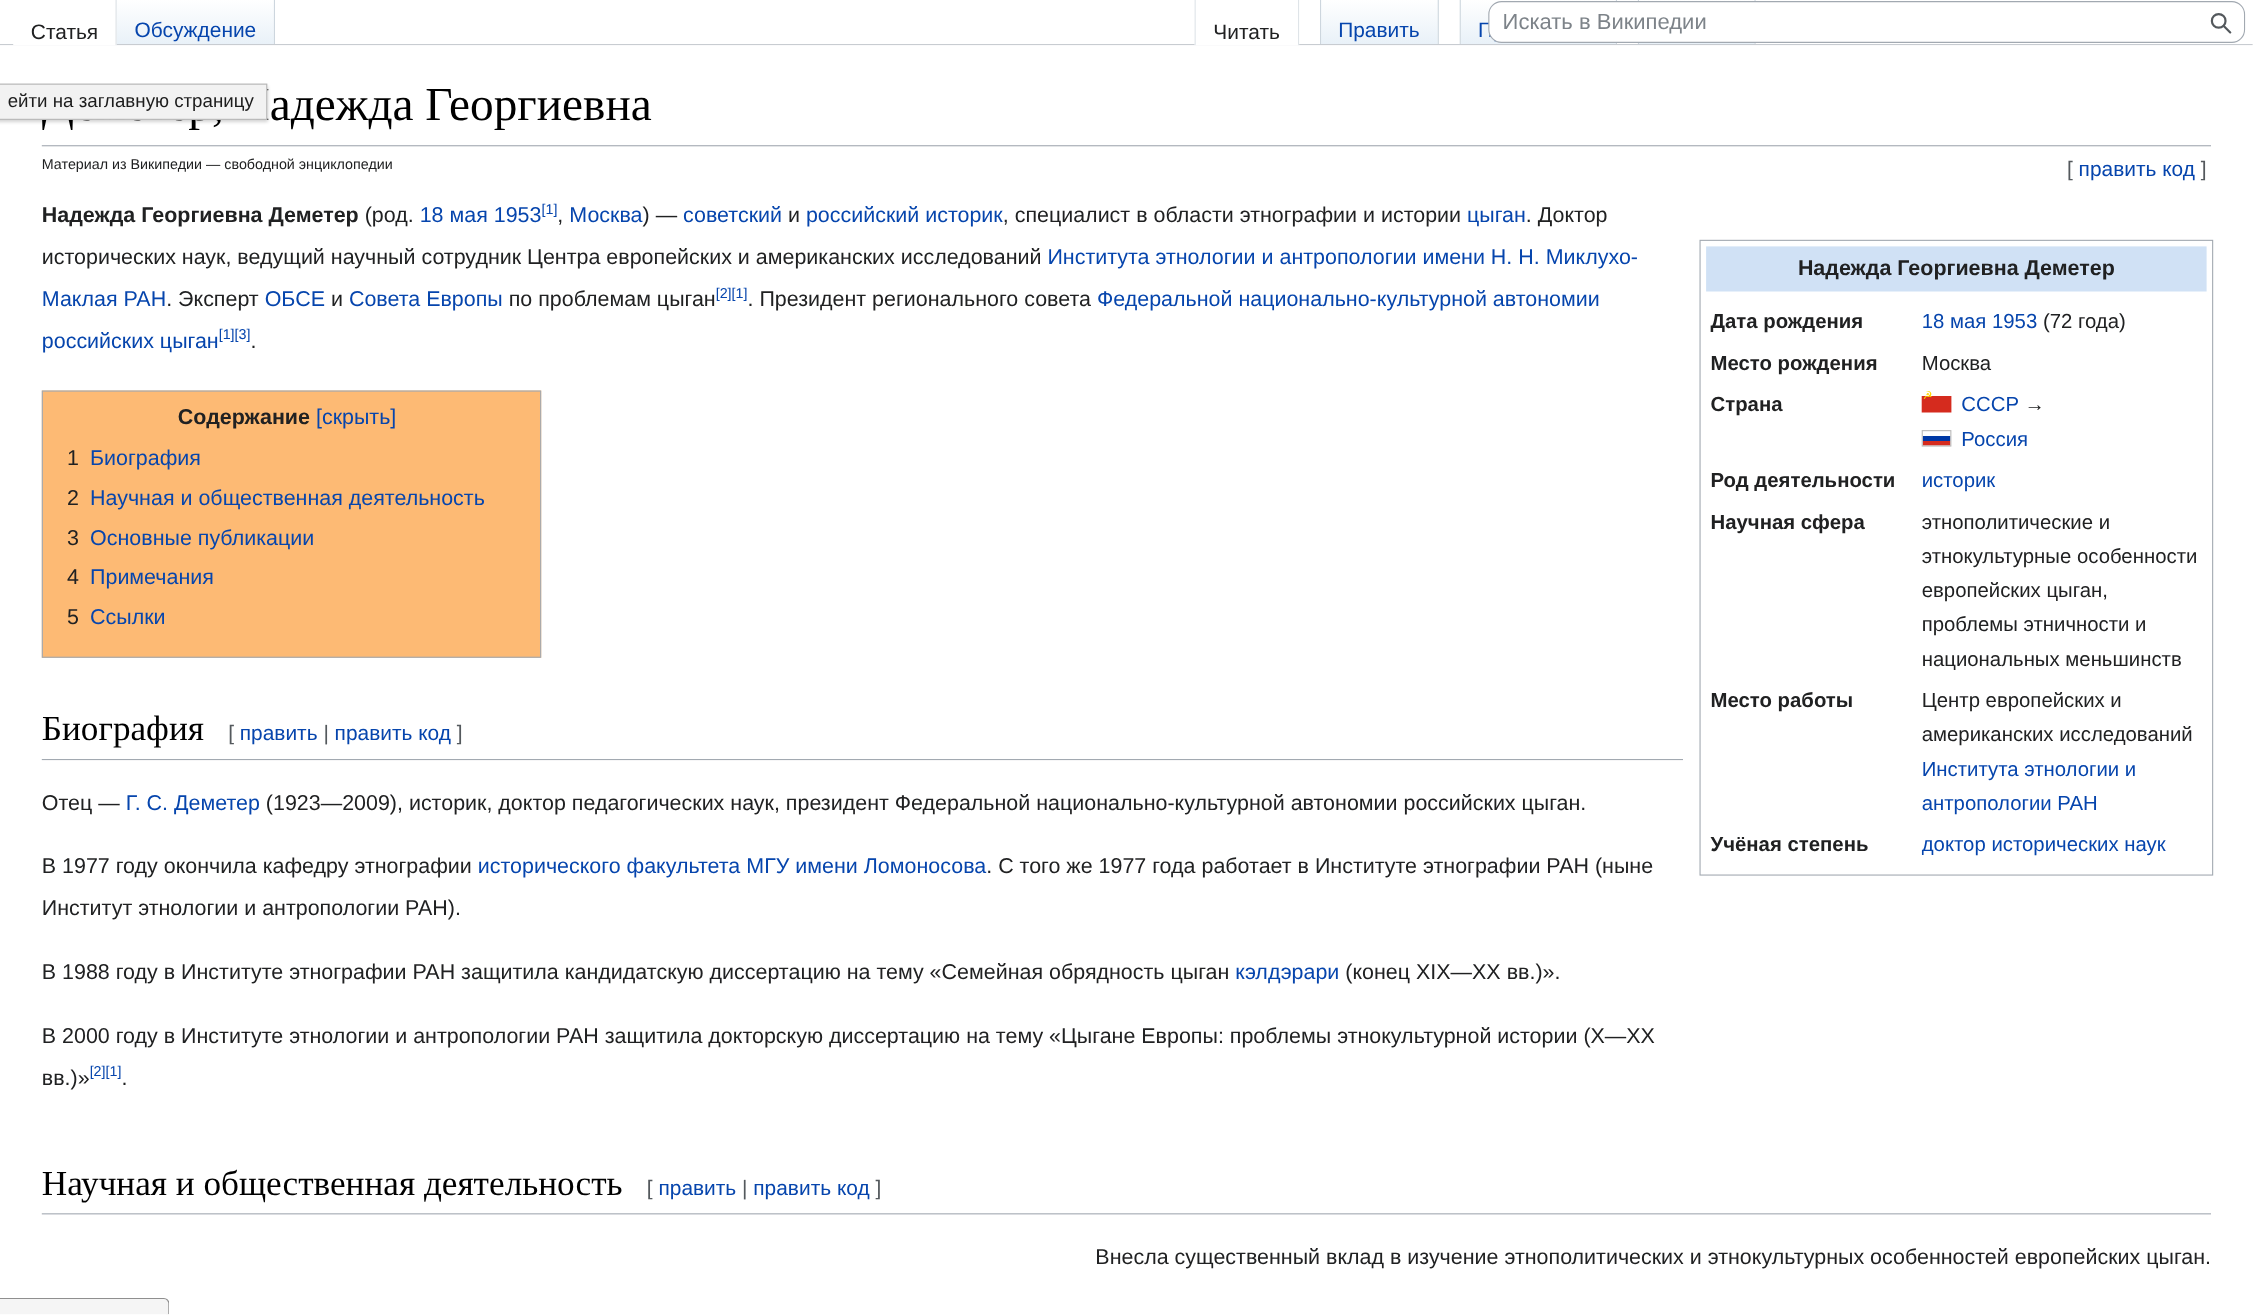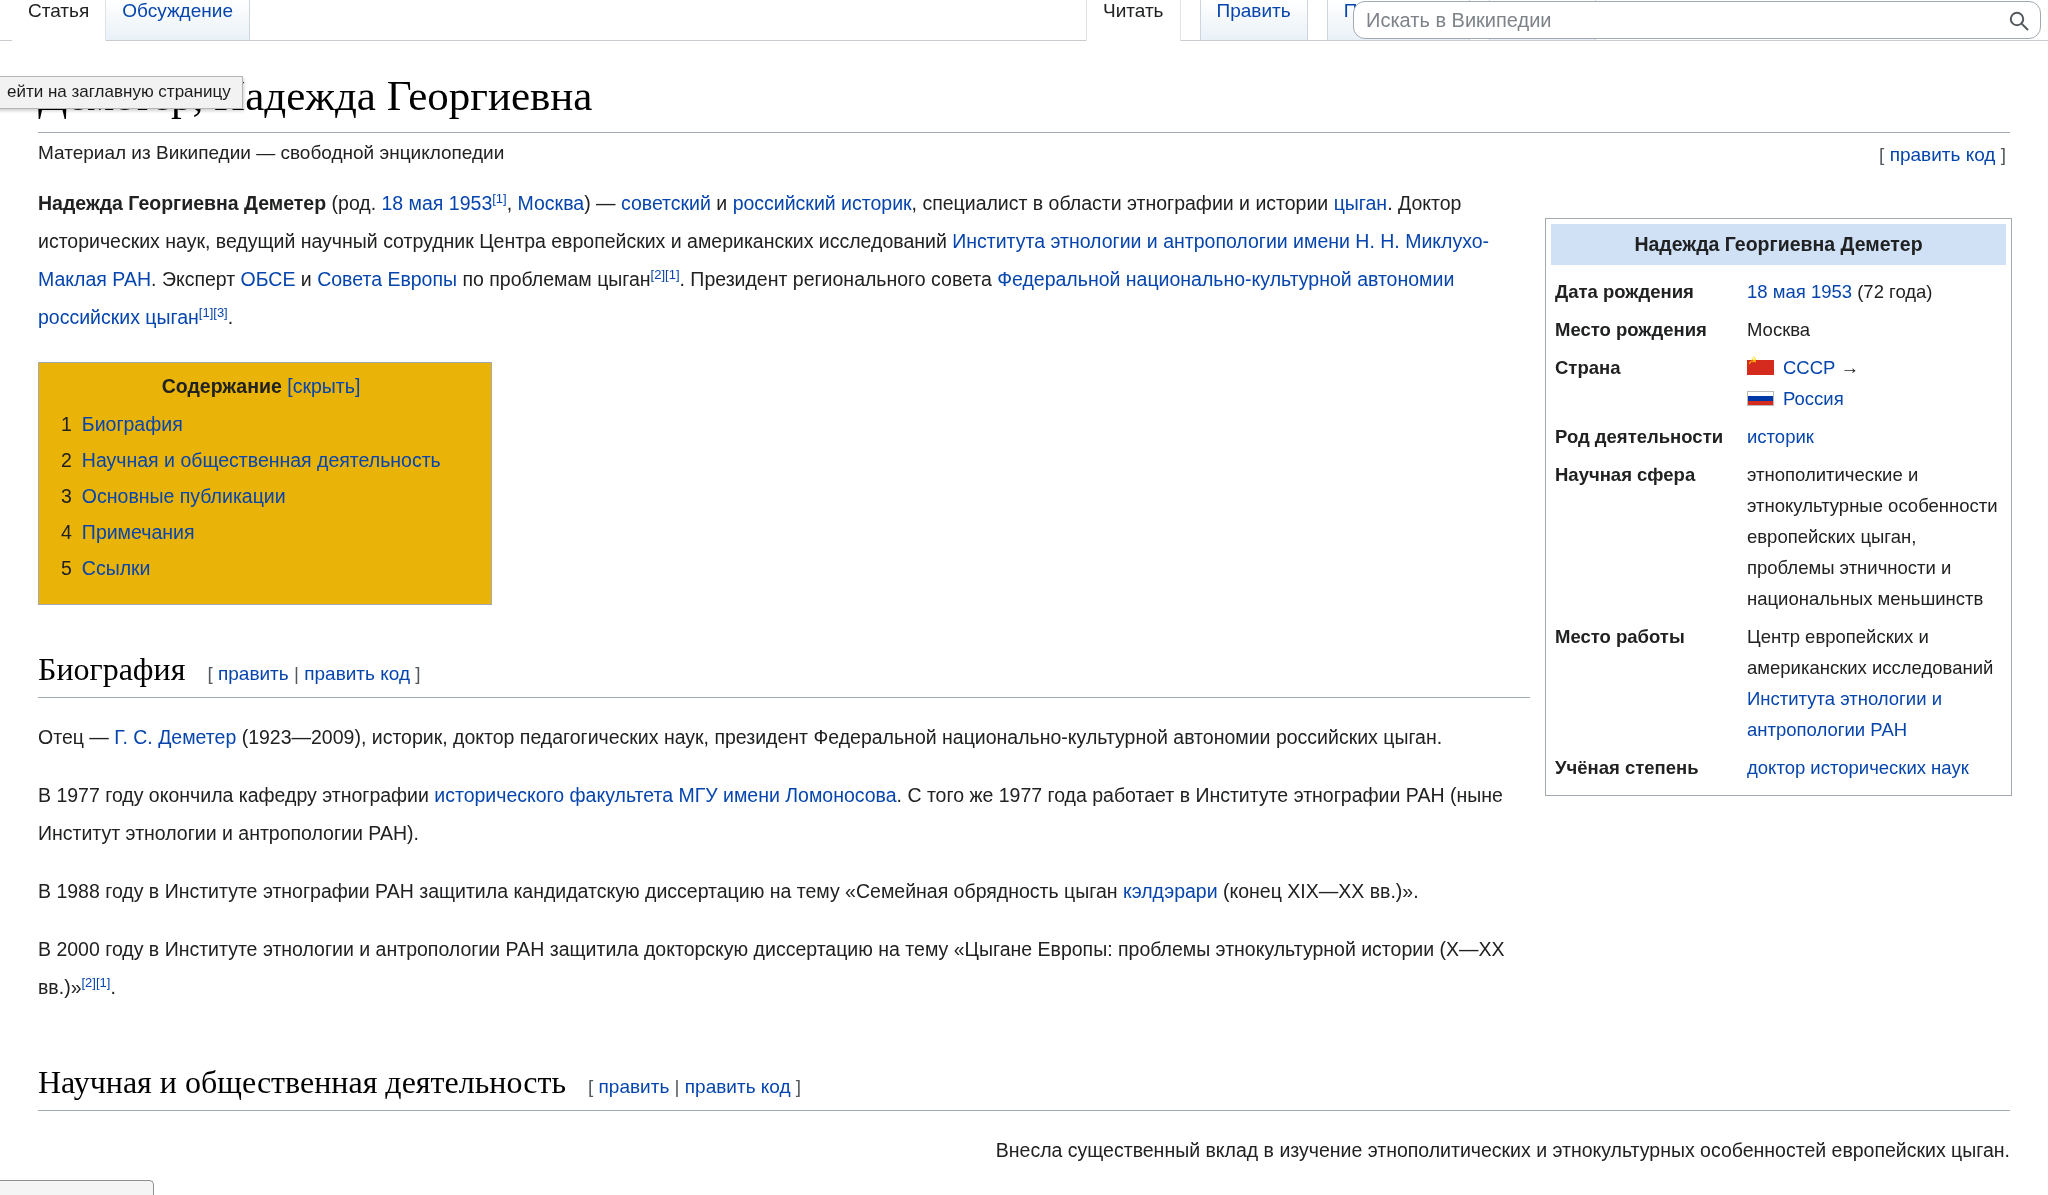--- a/index.html
+++ b/index.html
@@ -11,21 +11,21 @@
   a{cursor:pointer;text-decoration:none;}
   .wlink{color:#0645ad;}
   b{font-weight:bold;}
 
   
   .header{position:absolute;top:0;left:0;width:2048px;height:41px;background:#fff;z-index:3;}
   .header-line{position:absolute;top:40px;left:0;width:2048px;height:1px;background:#c8ccd1;}
   .tabs{position:absolute;top:0;height:40px;display:flex;align-items:stretch;}
   .tabs-left{left:12px;}
   .tabs-right{left:1086px;gap:20px;}
-  .tab{display:flex;align-items:flex-start;padding:0 16px;font-size:19px;white-space:nowrap;
+  .tab{display:flex;align-items:flex-end;padding:0 16px;font-size:19px;white-space:nowrap;
        background:linear-gradient(to bottom,#ffffff,#e9f1f8);
        border-left:1px solid #cdd6de;border-right:1px solid #cdd6de;margin-right:-1px;}
   .tab a{color:#0645ad;}
   .tab.active{background:#fff;border-left-color:#dfe4e8;border-right-color:#dfe4e8;height:41px;z-index:4;}
   .tab.active span{color:#202122;}
   .tabs-left .tab.active{border-left:none;}
   .searchbox{position:absolute;left:1353px;top:1px;width:688px;height:38px;box-sizing:border-box;
              border:1px solid #a2a9b1;border-radius:12px;background:#fff;}
   .searchbox input{position:absolute;left:0;top:0;width:100%;height:100%;box-sizing:border-box;
              border:none;outline:none;background:transparent;padding:0 44px 0 12px;
@@ -37,29 +37,29 @@
   .logo-tooltip{position:absolute;left:-5px;top:76px;z-index:6;white-space:nowrap;
     background:#f2f2f2;border:1px solid #b5b5b5;box-shadow:1px 2px 3px rgba(0,0,0,.18);
     padding:5px 11px 6px;font-size:17px;color:#1c1c1c;}
 
   
   .content{position:absolute;left:38px;top:48px;width:1972px;}
   h1.page-title{
     margin:24px 0 0;font-family:"Liberation Serif","DejaVu Serif",serif;font-weight:normal;
     font-size:43px;line-height:48px;color:#000;
     border-bottom:1px solid #a2a9b1;padding-bottom:12px;width:1972px;}
-  .site-sub{margin-top:9px;font-size:19px;color:#202122;}
+  .site-sub{margin-top:9px;font-size:13px;color:#202122;}
   .top-editsection{position:absolute;right:4px;top:96px;font-size:19px;color:#54595d;}
   .top-editsection a{color:#0645ad;}
 
   .lead,.para{width:1492px;line-height:38px;font-size:19.5px;margin:20px 0 0;}
   .ref{font-size:13px;line-height:1;vertical-align:super;color:#0645ad;}
 
   
-  .toc{display:inline-block;margin-top:26px;background:#eab308;border:1px solid #a2a9b1;
+  .toc{display:inline-block;margin-top:26px;background:#fdba74;border:1px solid #a2a9b1;
        padding:12px 30px 18px 22px;min-width:400px;}
   .toc-title{text-align:center;font-size:19.5px;margin-bottom:8px;}
   .toc-title b{color:#202122;}
   .toc-toggle{color:#0645ad;}
   .toc ul{list-style:none;margin:0;padding:0;}
   .toc li{line-height:36px;font-size:19.5px;}
   .toc .toc-num{color:#202122;margin-right:10px;}
   .toc a{color:#0645ad;}
 
   

